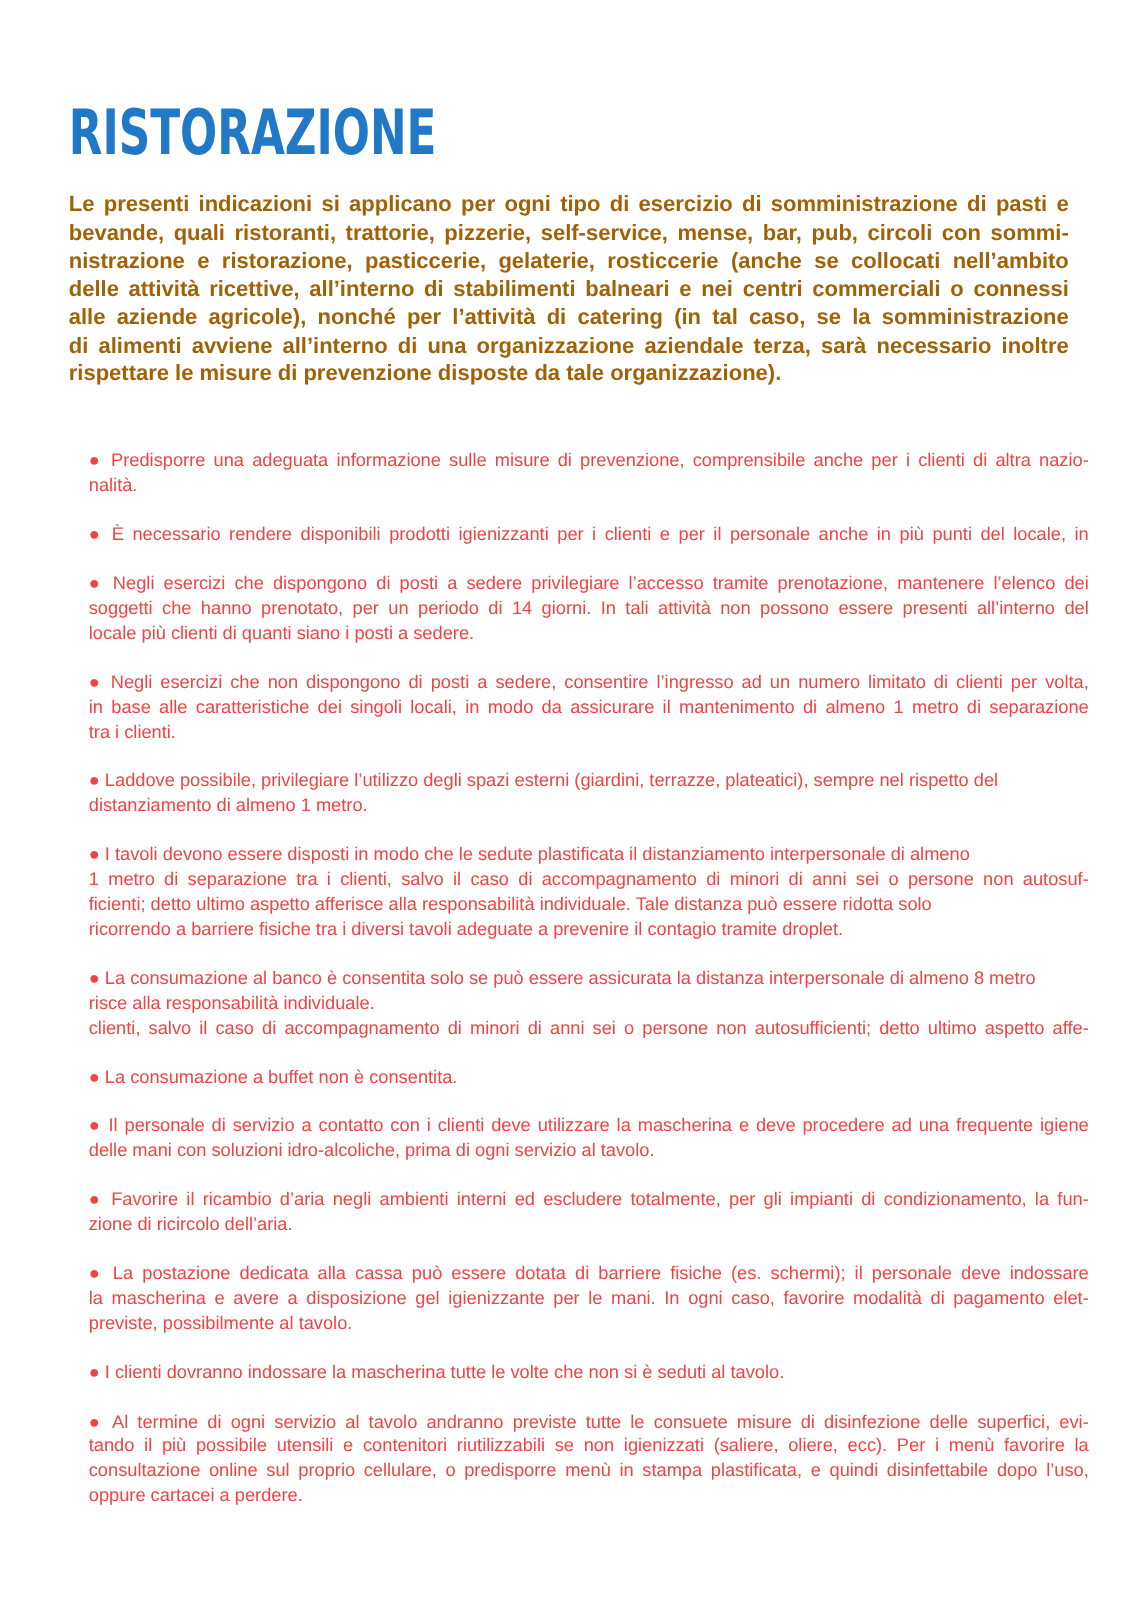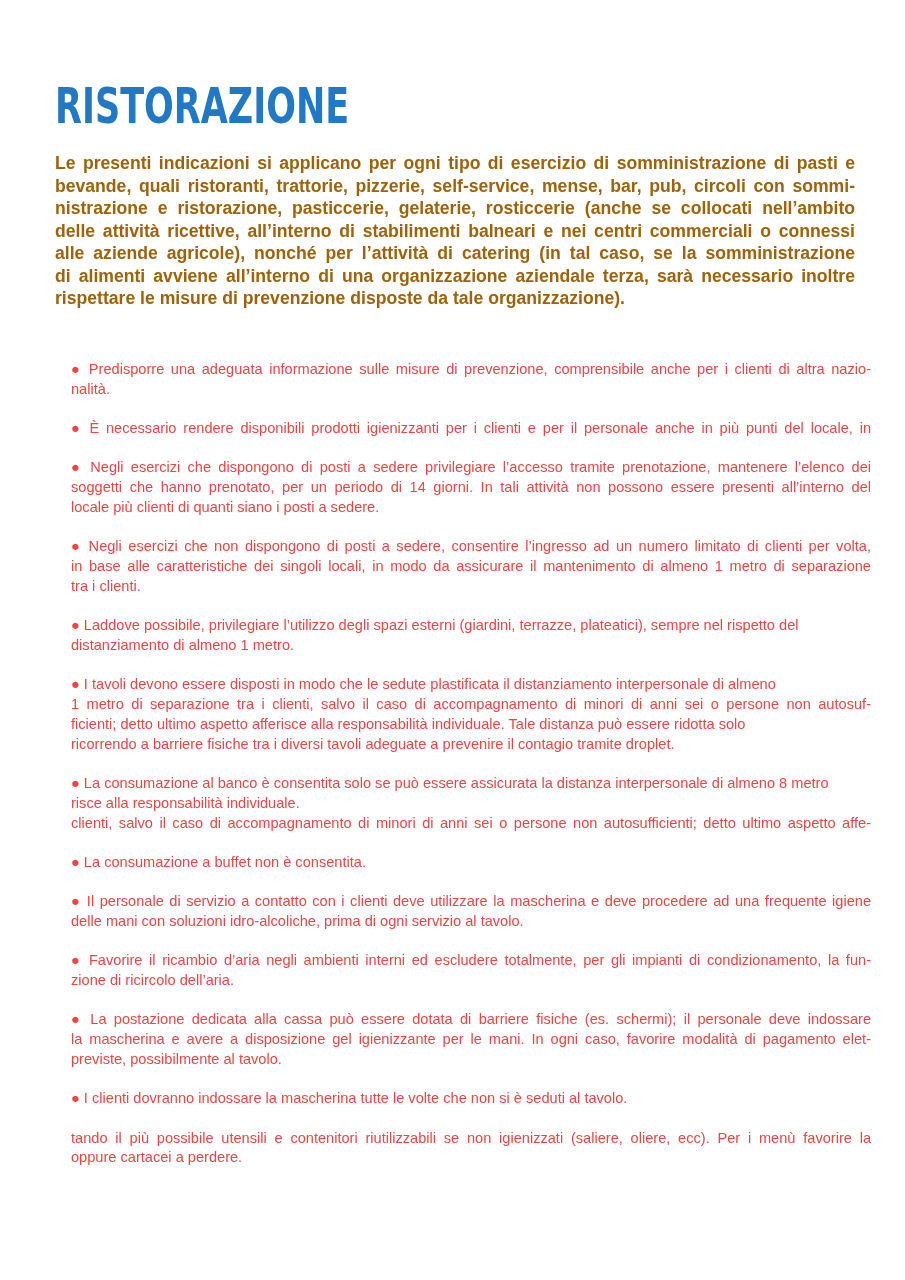--- a/index.html
+++ b/index.html
@@ -130,17 +130,19 @@
     </div>
     <div class="item">
       <span class="line j">● La postazione dedicata alla cassa può essere dotata di barriere fisiche (es. schermi); il personale deve indossare</span>
       <span class="line j">la mascherina e avere a disposizione gel igienizzante per le mani. In ogni caso, favorire modalità di pagamento elet-</span>
       <span class="line">previste, possibilmente al tavolo.</span>
     </div>
     <div class="item">
       <span class="line">● I clienti dovranno indossare la mascherina tutte le volte che non si è seduti al tavolo.</span>
     </div>
     <div class="item">
+      <span class="line j">● Al termine di ogni servizio al tavolo andranno previste tutte le consuete misure di disinfezione delle superfici, evi-</span>
       <span class="line j">tando il più possibile utensili e contenitori riutilizzabili se non igienizzati (saliere, oliere, ecc). Per i menù favorire la</span>
+      <span class="line j">consultazione online sul proprio cellulare, o predisporre menù in stampa plastificata, e quindi disinfettabile dopo l’uso,</span>
       <span class="line">oppure cartacei a perdere.</span>
     </div>
   </div>
 </div>
 
 </body></html>

